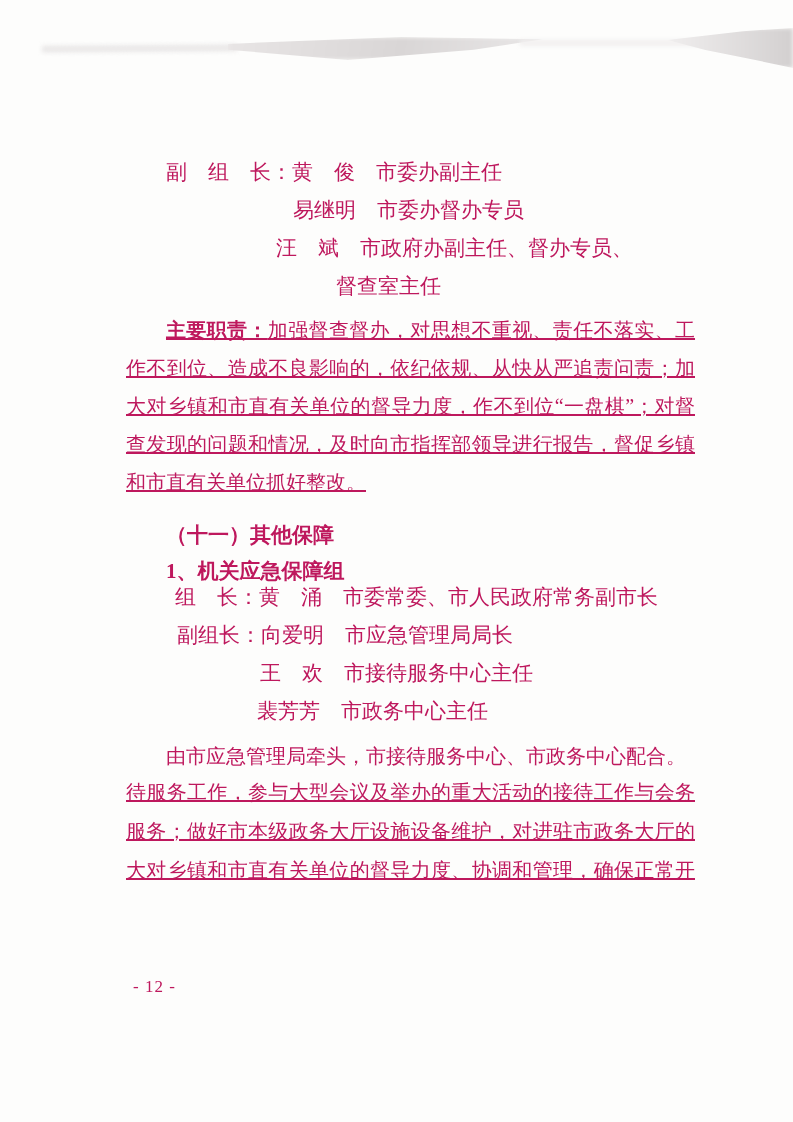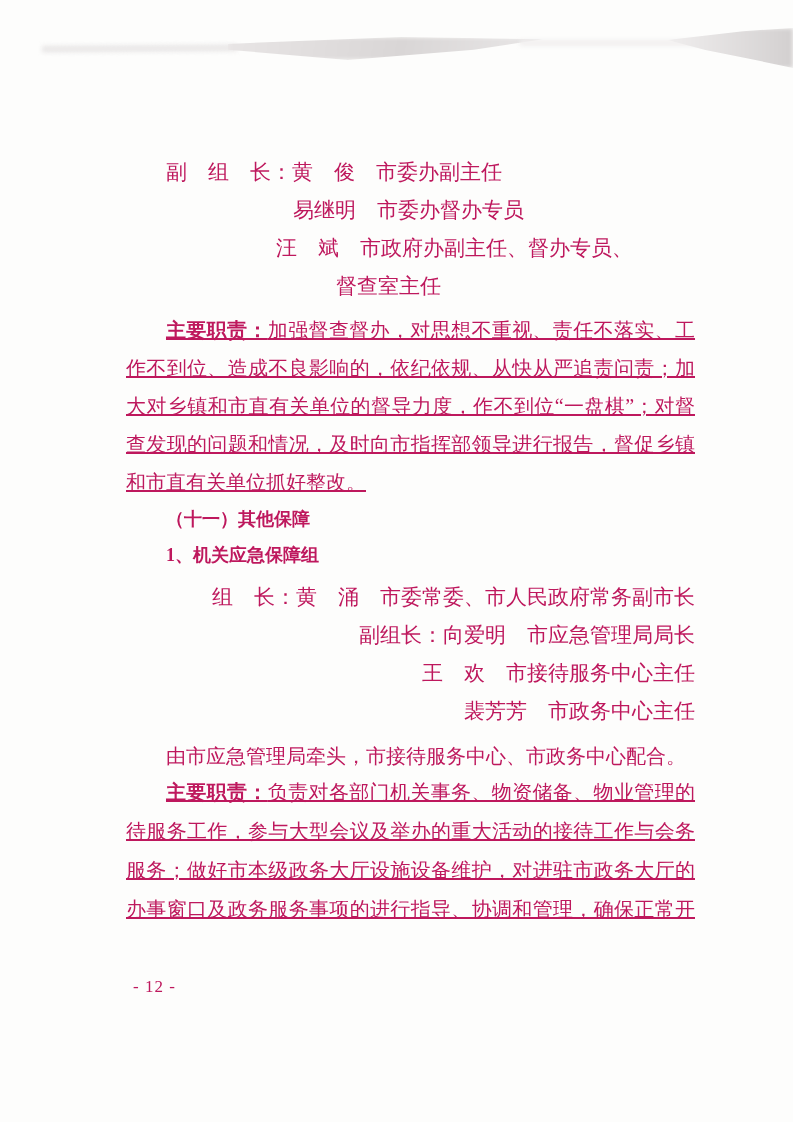--- a/index.html
+++ b/index.html
@@ -27,21 +27,21 @@
            background: linear-gradient(to right, #f0eeee, #d3d0d0);
            clip-path: polygon(0 30%, 60% 8%, 100% 0, 100% 100%, 70% 80%, 30% 55%);
            filter: blur(2px); }
 
   .blk { position: absolute; left: 126px; width: 569px; box-sizing: border-box; }
 
   .roster { font-size: 21px; }
   .roster .ln { height: 38px; line-height: 38px; white-space: pre; box-sizing: border-box; }
   .roster2 .ln { height: 38px; line-height: 38px; }
 
-  .heading { font-size: 18px; font-weight: bold; height: 38px; line-height: 38px; }
+  .heading { font-size: 21px; font-weight: bold; height: 38px; line-height: 38px; margin-top: 16px; }
 
   .para { font-size: 20px; }
   .para .ln {
     height: 38px; line-height: 38px;
     text-align: justify; text-align-last: justify;
     box-sizing: border-box;
     text-decoration: underline;
   }
   .para-2 .ln { height: 39px; line-height: 39px; }
   .para .ln.last { text-align-last: left; }
@@ -61,21 +61,21 @@
   .page-number {
     position: absolute; left: 133px; top: 977px;
     font-size: 17px; line-height: 20px; letter-spacing: 1px;
   }
 
   
   #roster-top    { top: 153px; }
   #para-1        { top: 311px; }
   #heading-1     { top: 500px; }
   #heading-2     { top: 536px; }
-  #roster-bottom { top: 578px; text-align: right; }
+  #roster-bottom { top: 578px; }
   #lead-line     { top: 737px; }
   #para-2        { top: 773px; }
 </style>
 </head>
 <body>
 
 <div class="page">
 
   <div class="art art-a"></div>
   <div class="art art-b"></div>
@@ -105,23 +105,20 @@
   <div id="roster-bottom" class="blk roster roster2">
     <div class="ln ind49">组　长：黄　涌　市委常委、市人民政府常务副市长</div>
     <div class="ln ind51">副组长：向爱明　市应急管理局局长</div>
     <div class="ln ind134">王　欢　市接待服务中心主任</div>
     <div class="ln ind131">裴芳芳　市政务中心主任</div>
   </div>
 
   <div id="lead-line" class="blk lead ind40">由市应急管理局牵头，市接待服务中心、市政务中心配合。</div>
 
   <div id="para-2" class="blk para para-2">
-    <div class="ln ind40">
-      <span class="bold">主要职责：</span><span>负责对各部门机关事务、物资储备、物业管理的</span>
-    </div>
     <div class="ln">待服务工作，参与大型会议及举办的重大活动的接待工作与会务</div>
     <div class="ln">服务；做好市本级政务大厅设施设备维护，对进驻市政务大厅的</div>
-    <div class="ln">办事窗口及政务服务事项的进行指导、协调和管理，确保正常开</div>
+    <div class="ln">大对乡镇和市直有关单位的督导力度、协调和管理，确保正常开</div>
   </div>
 
   <div class="page-number">- 12 -</div>
 
 </div>
 
 </body></html>

